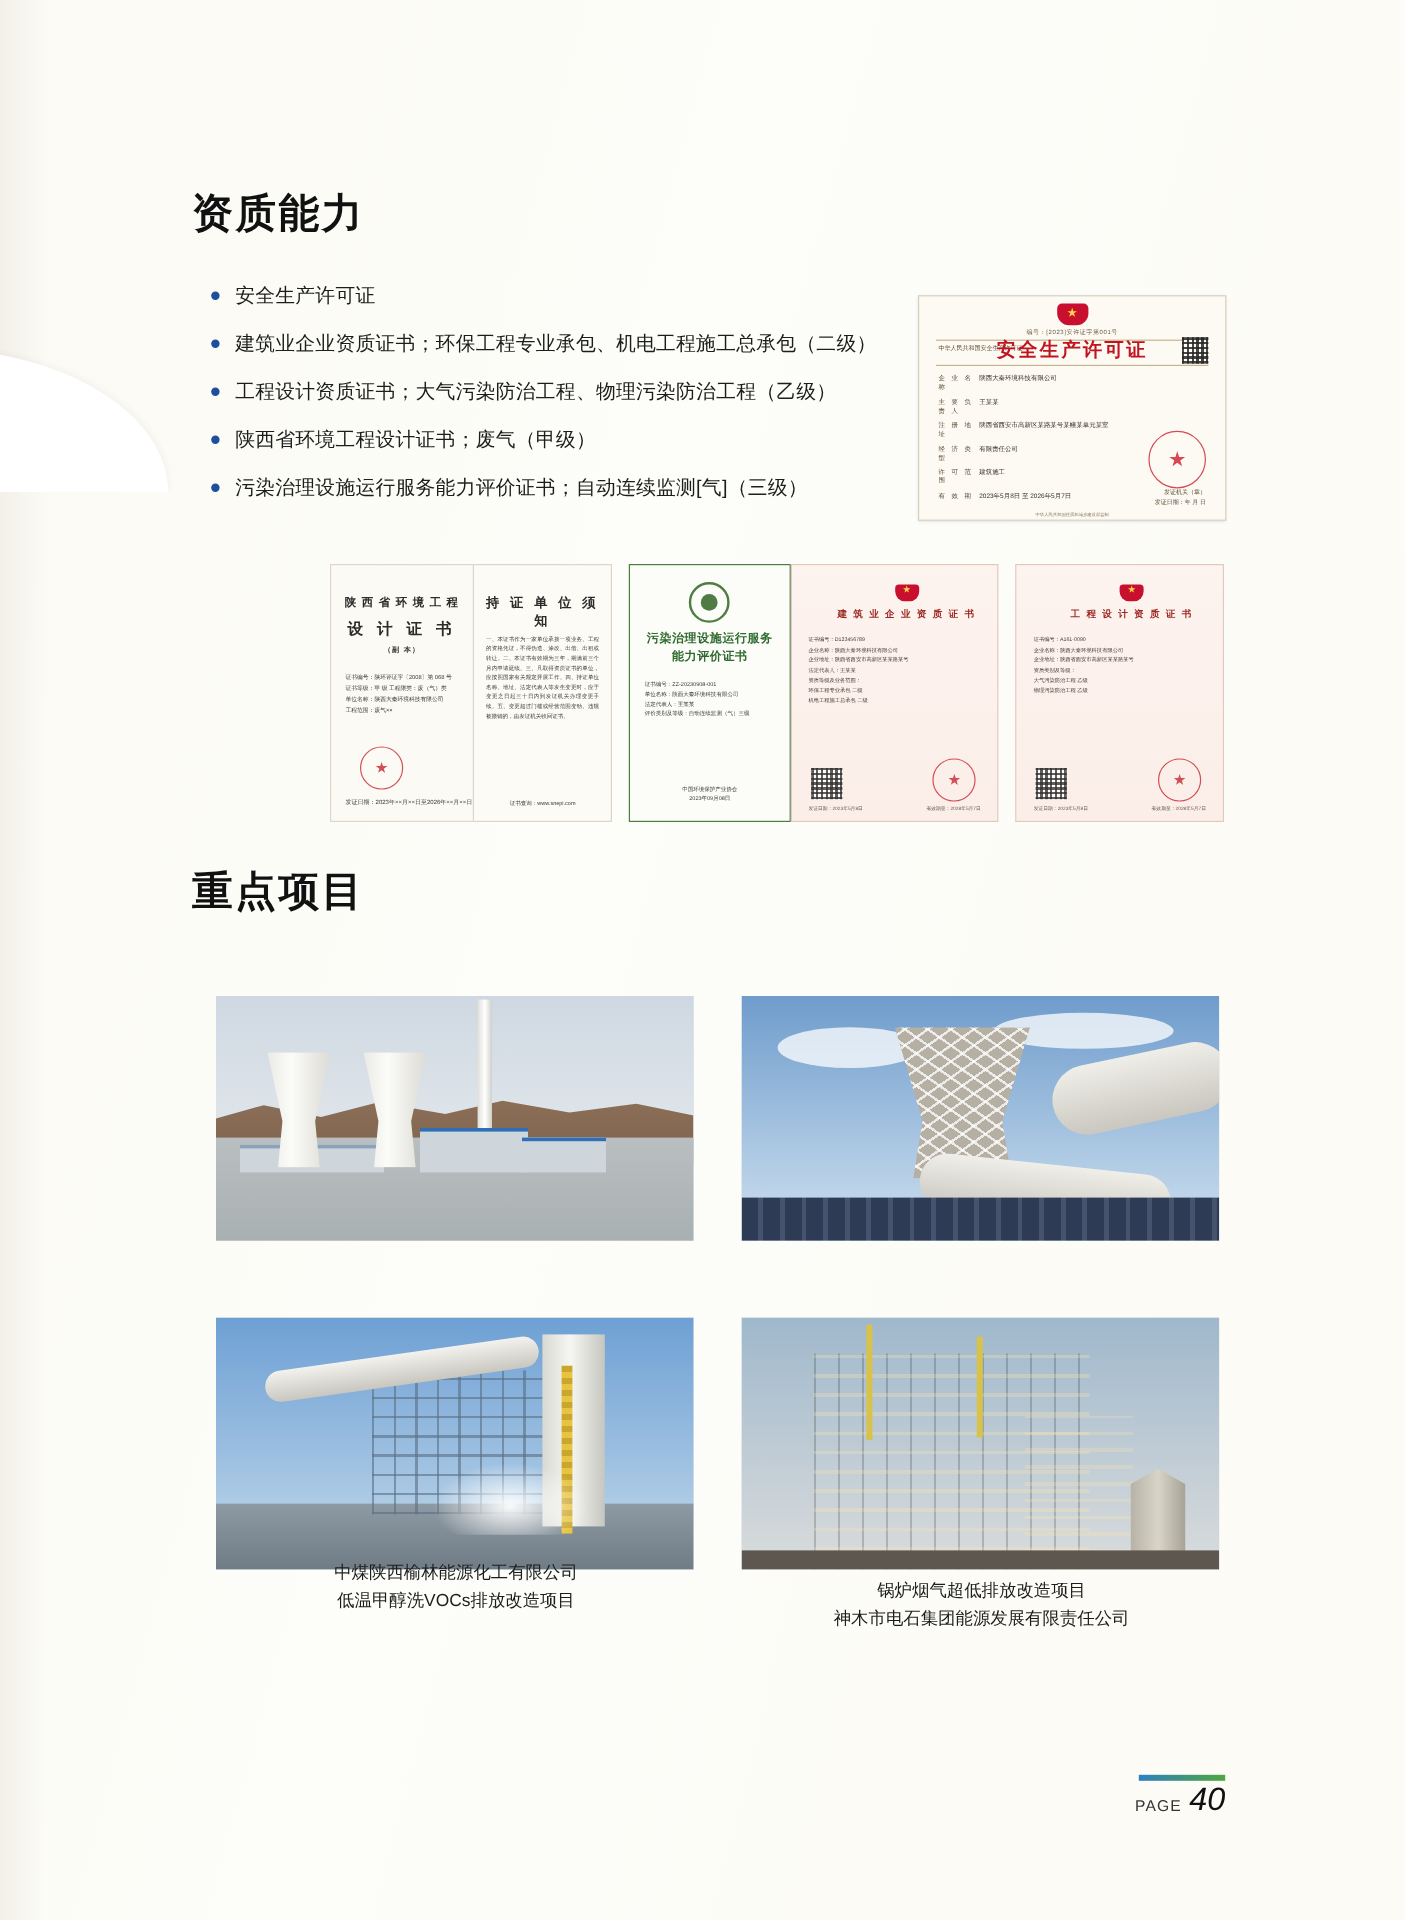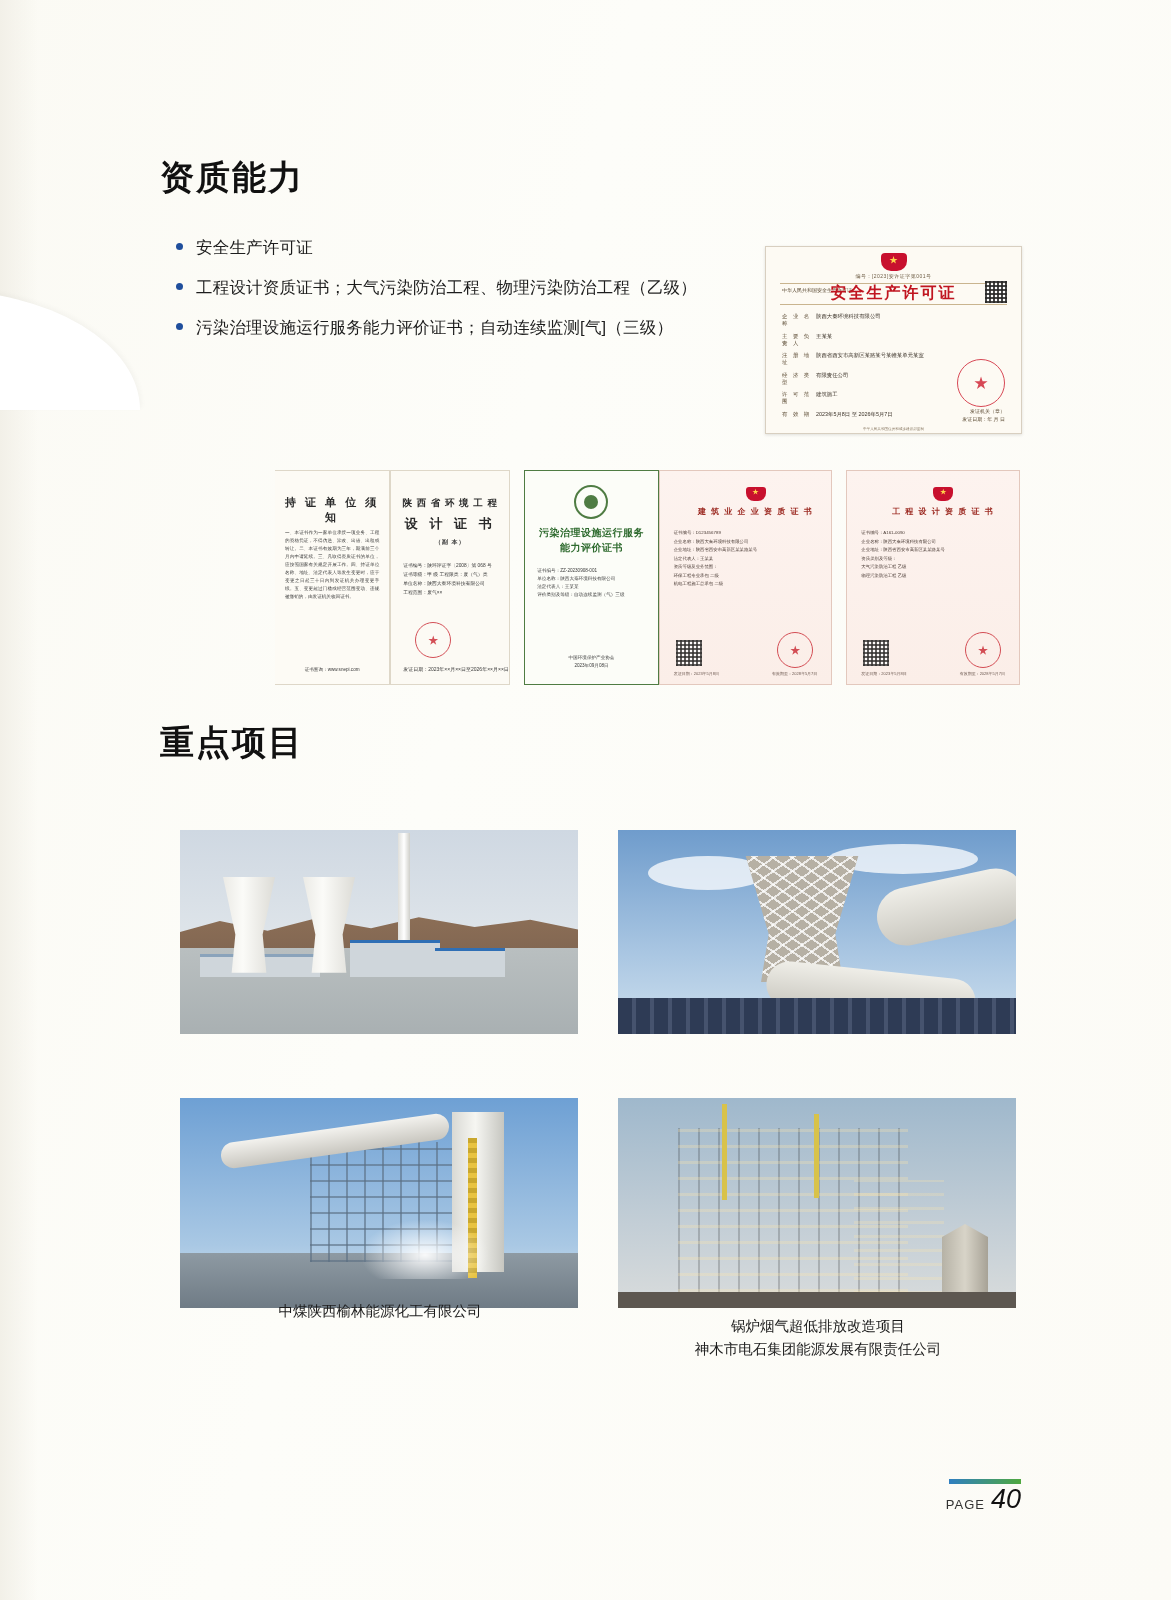--- a/index.html
+++ b/index.html
@@ -494,21 +494,23 @@
 <body>
 
 <div class="page">
   <div class="edge-shade"></div>
   <div class="corner-swoosh"></div>
 
   <h2 class="section-title" id="title-qualification">资质能力</h2>
 
   <ul class="bullets">
     <li>安全生产许可证</li>
+    <li>建筑业企业资质证书；环保工程专业承包、机电工程施工总承包（二级）</li>
     <li>工程设计资质证书；大气污染防治工程、物理污染防治工程（乙级）</li>
+    <li>陕西省环境工程设计证书；废气（甲级）</li>
     <li>污染治理设施运行服务能力评价证书；自动连续监测[气]（三级）</li>
   </ul>
 
   <div class="cert-safety">
     <div class="emblem"></div>
     <div class="top-line">编号：[2023]安许证字第001号</div>
     <div class="main-band"></div>
     <div class="band-left">中华人民共和国安全生产许可证</div>
     <div class="cert-title">安全生产许可证</div>
     <div class="qr"></div>
@@ -541,38 +543,38 @@
     <div class="stamp"></div>
     <div class="bottom-right">
       <div>发证机关（章）</div>
       <div>发证日期：年  月  日</div>
     </div>
     <div class="footnote">中华人民共和国住房和城乡建设部监制</div>
   </div>
 
   <div class="cert-strip">
 
-    <div class="cert cert-2">
-      <div class="ct">持 证 单 位 须 知</div>
-      <div class="body">一、本证书作为一家单位承接一项业务、工程的资格凭证，不得伪造、涂改、出借、出租或转让。二、本证书有效期为三年，期满前三个月内申请延续。三、凡取得资质证书的单位，应按照国家有关规定开展工作。四、持证单位名称、地址、法定代表人等发生变更时，应于变更之日起三十日内到发证机关办理变更手续。五、变更超过门槛或经营范围变动、违规被撤销的，由发证机关收回证书。</div>
-      <div class="foot">证书查询：www.snepi.com</div>
-    </div>
-
     <div class="cert cert-1">
       <div class="ct">陕 西 省 环 境 工 程</div>
       <div class="ct ct2">设 计 证 书</div>
       <div class="ct ct3">（副 本）</div>
       <div class="lines">
         <div style="font-size:4.8px;line-height:9px;color:#3a3a3a">证书编号：陕环评证字〔2008〕第 068 号</div>
         <div style="font-size:4.8px;line-height:9px;color:#3a3a3a">证书等级：甲 级    工程限类：废（气）类</div>
         <div style="font-size:4.8px;line-height:9px;color:#3a3a3a">单位名称：陕西大秦环境科技有限公司</div>
         <div style="font-size:4.8px;line-height:9px;color:#3a3a3a">工程范围：废气××</div>
       </div>
       <div class="redstamp"></div>
       <div class="foot">发证日期：2023年××月××日至2026年××月××日</div>
+    </div>
+
+    <div class="cert cert-2">
+      <div class="ct">持 证 单 位 须 知</div>
+      <div class="body">一、本证书作为一家单位承接一项业务、工程的资格凭证，不得伪造、涂改、出借、出租或转让。二、本证书有效期为三年，期满前三个月内申请延续。三、凡取得资质证书的单位，应按照国家有关规定开展工作。四、持证单位名称、地址、法定代表人等发生变更时，应于变更之日起三十日内到发证机关办理变更手续。五、变更超过门槛或经营范围变动、违规被撤销的，由发证机关收回证书。</div>
+      <div class="foot">证书查询：www.snepi.com</div>
     </div>
 
     <div class="cert cert-3">
       <div class="seal"></div>
       <div class="ct">污染治理设施运行服务</div>
       <div class="ct">能力评价证书</div>
       <div class="body">
         <div>证书编号：ZZ-20230908-001</div>
         <div>单位名称：陕西大秦环境科技有限公司</div>
         <div>法定代表人：王某某</div>
@@ -648,20 +650,21 @@
     <div class="sky"></div>
     <div class="ground"></div>
     <div class="frame"></div>
     <div class="tower"></div>
     <div class="pipe"></div>
     <div class="ylad"></div>
     <div class="steam"></div>
   </div>
   <div class="cap" id="cap-3">
     <div>中煤陕西榆林能源化工有限公司</div>
+    <div>低温甲醇洗VOCs排放改造项目</div>
   </div>
 
   <div class="photo" id="photo-4">
     <div class="sky"></div>
     <div class="mass"></div>
     <div class="mass2"></div>
     <div class="silo"></div>
     <div class="crane"></div>
     <div class="crane2"></div>
     <div class="ground"></div>

